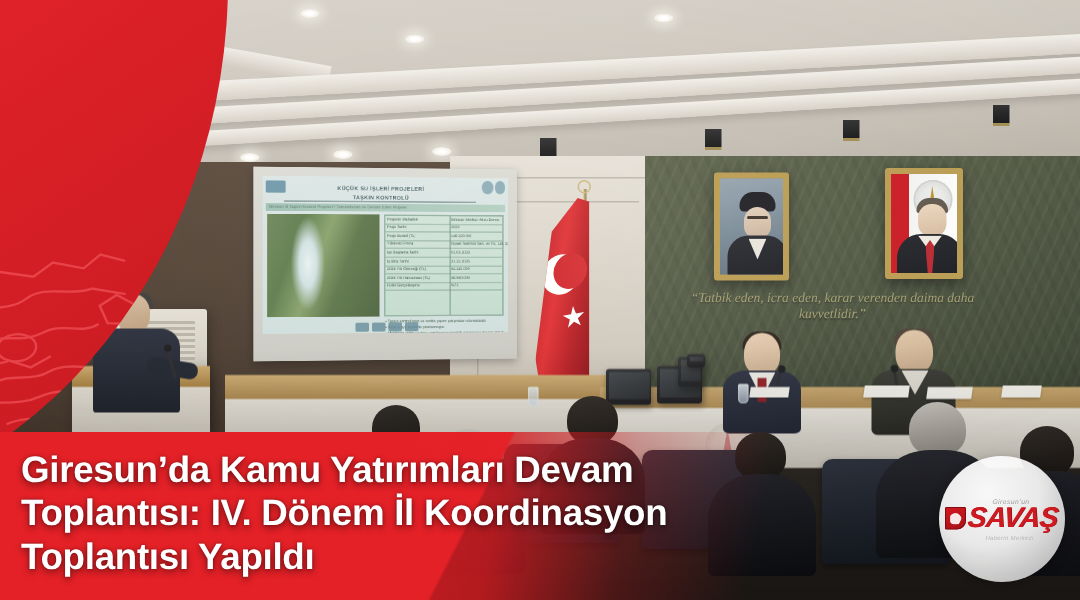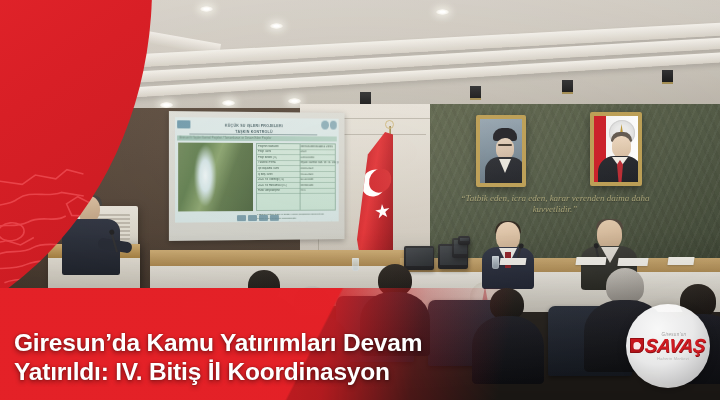--- a/index.html
+++ b/index.html
@@ -709,21 +709,22 @@
         <path d="M150 104 L166 98 L178 108 L168 118 L152 114 Z"></path>
       </g>
     </svg>
   </div>
 
   <div class="red-band"></div>
   <div class="red-band-edge"></div>
 
   <div class="headline">
     <div>Giresun’da Kamu Yatırımları Devam</div>
-    <div>Yatırıldı: IV. Bitiş İl Koordinasyon</div>
+    <div>Toplantısı: IV. Dönem İl Koordinasyon</div>
+    <div>Toplantısı Yapıldı</div>
   </div>
 
   <div class="logo">
     <div class="logo-top">Giresun’un</div>
     <div class="logo-main">
       <div class="logo-crest"></div>
       <div class="logo-word">SAVAŞ</div>
     </div>
     <div class="logo-bottom">Haberin Merkezi</div>
   </div>

